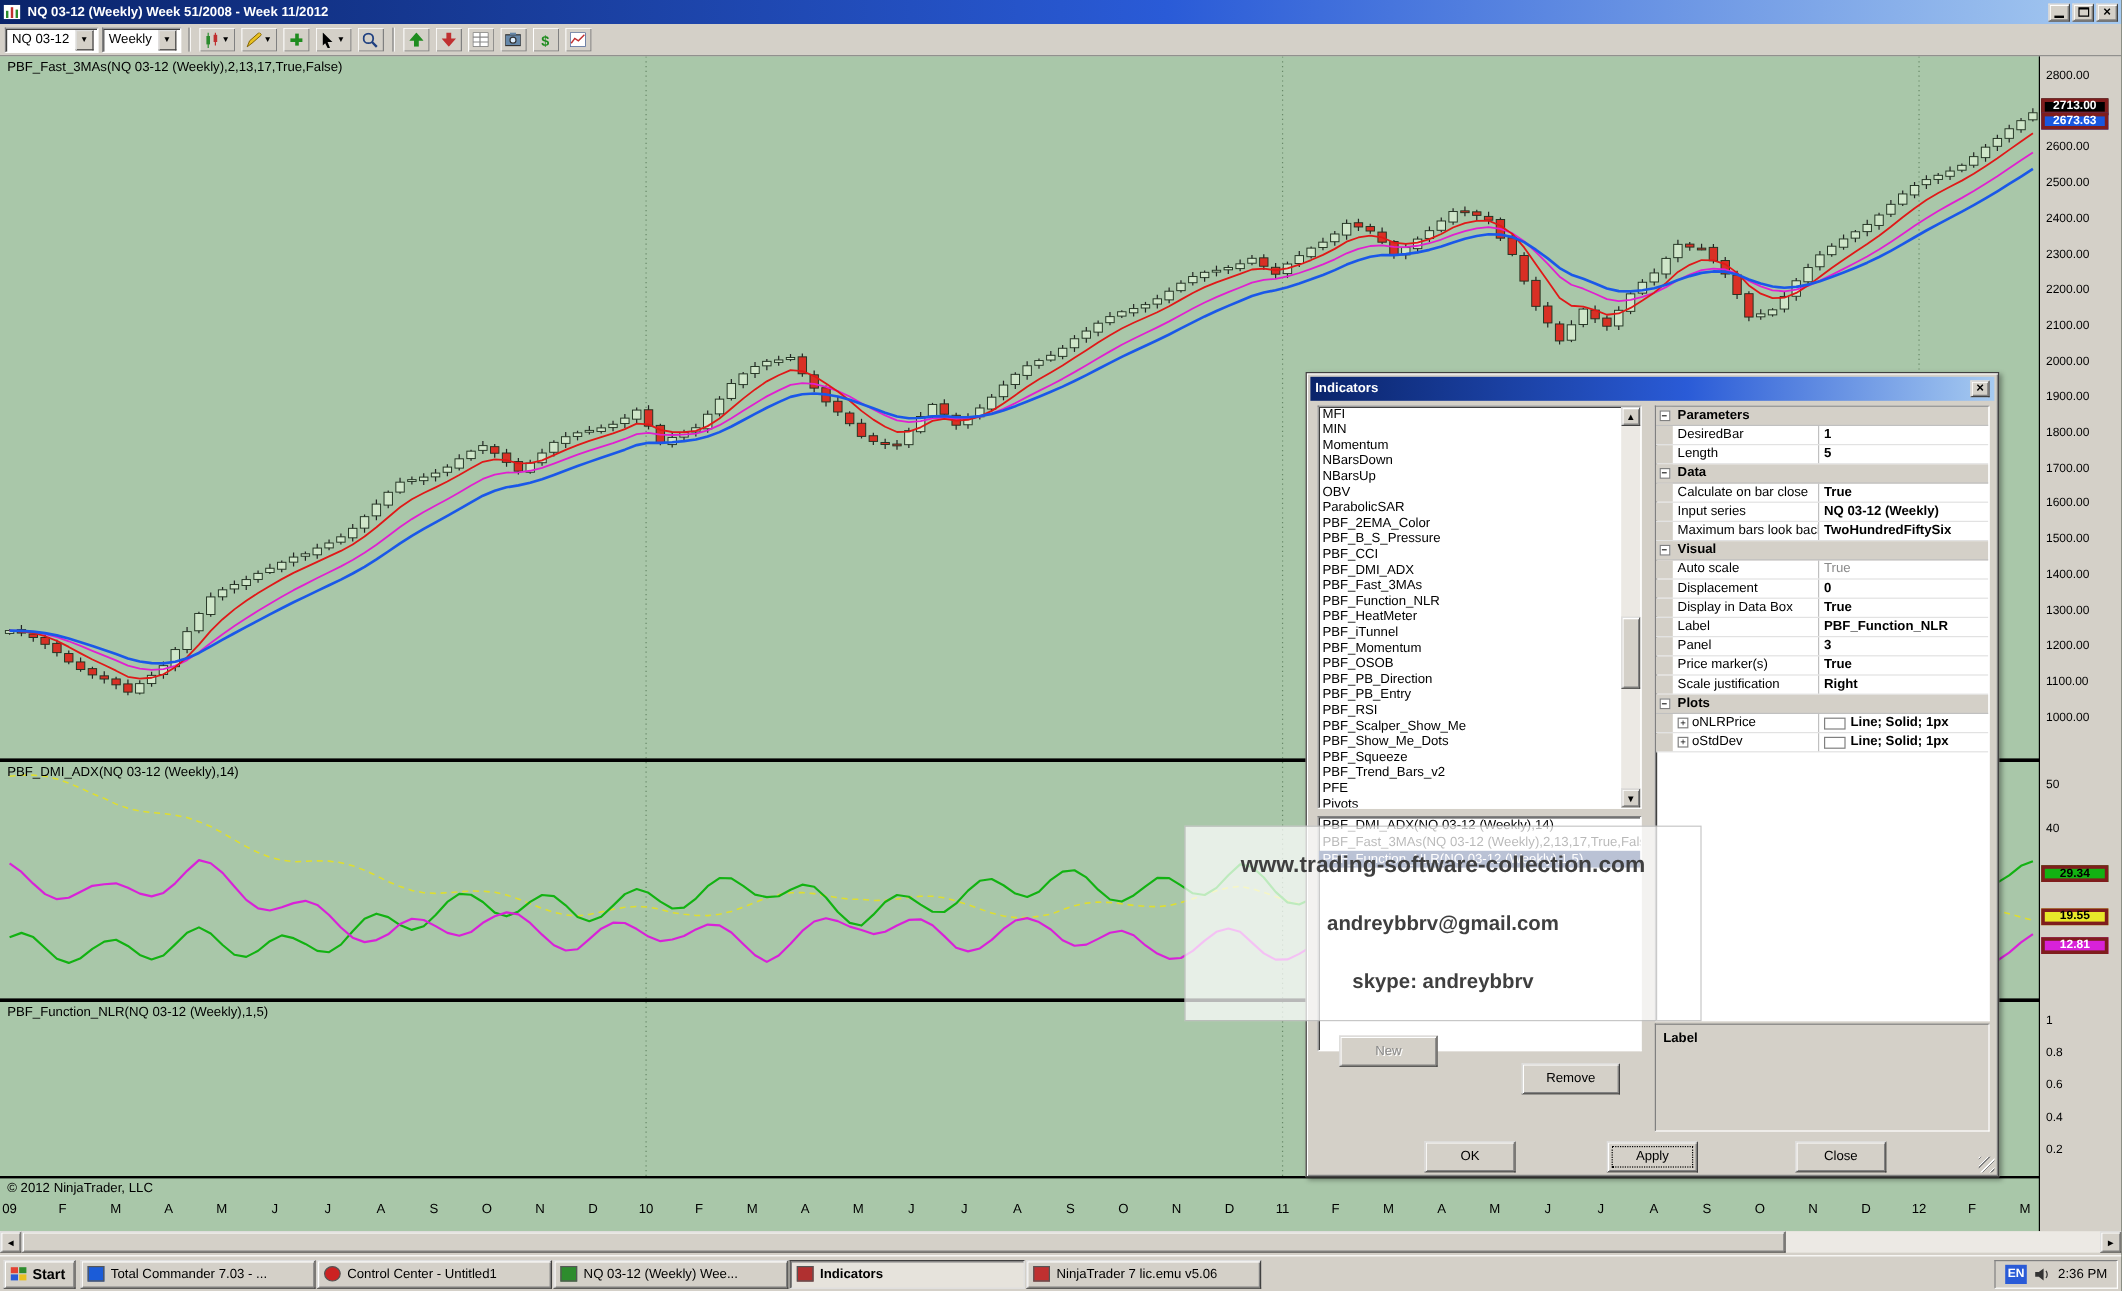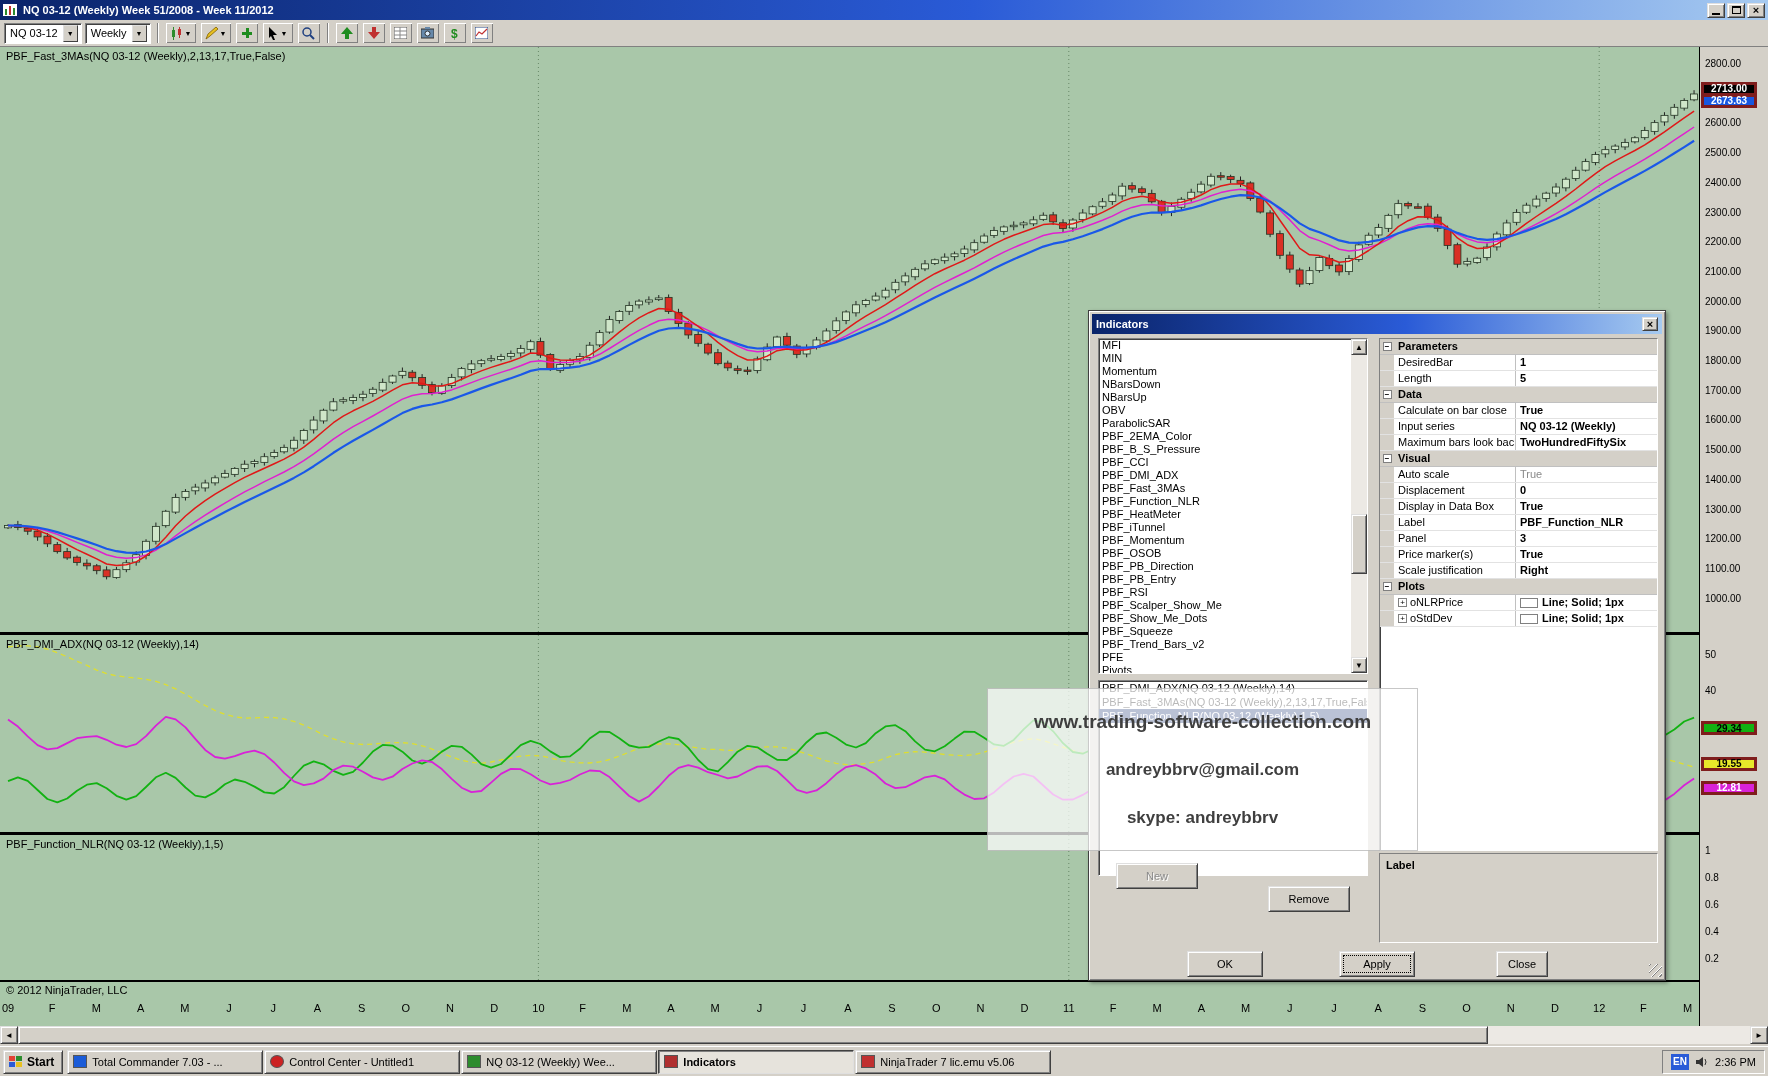--- a/index.html
+++ b/index.html
@@ -907,21 +907,21 @@
           </div>
         </div>
     </div>
 
     <div class="desc-box" style="left:290px; top:542px; width:279px; height:90px">
       <div class="desc-title">Label</div>
     </div>
 
     <div class="btn raised" style="left:98px; top:640px; width:76px">OK</div>
     <div class="btn raised focusring" style="left:250px; top:640px; width:76px">Apply</div>
-    <div class="btn raised" style="left:407px; top:640px; width:52px">Close</div>
+    <div class="btn raised" style="left:407px; top:640px; width:76px">Close</div>
 
     <div class="resize-grip"></div>
   </div>
 
   <div class="watermark">
     <div class="wm-line big">www.trading-software-collection.com</div>
     <div class="wm-line">andreybbrv@gmail.com</div>
     <div class="wm-line">skype: andreybbrv</div>
   </div>
 

